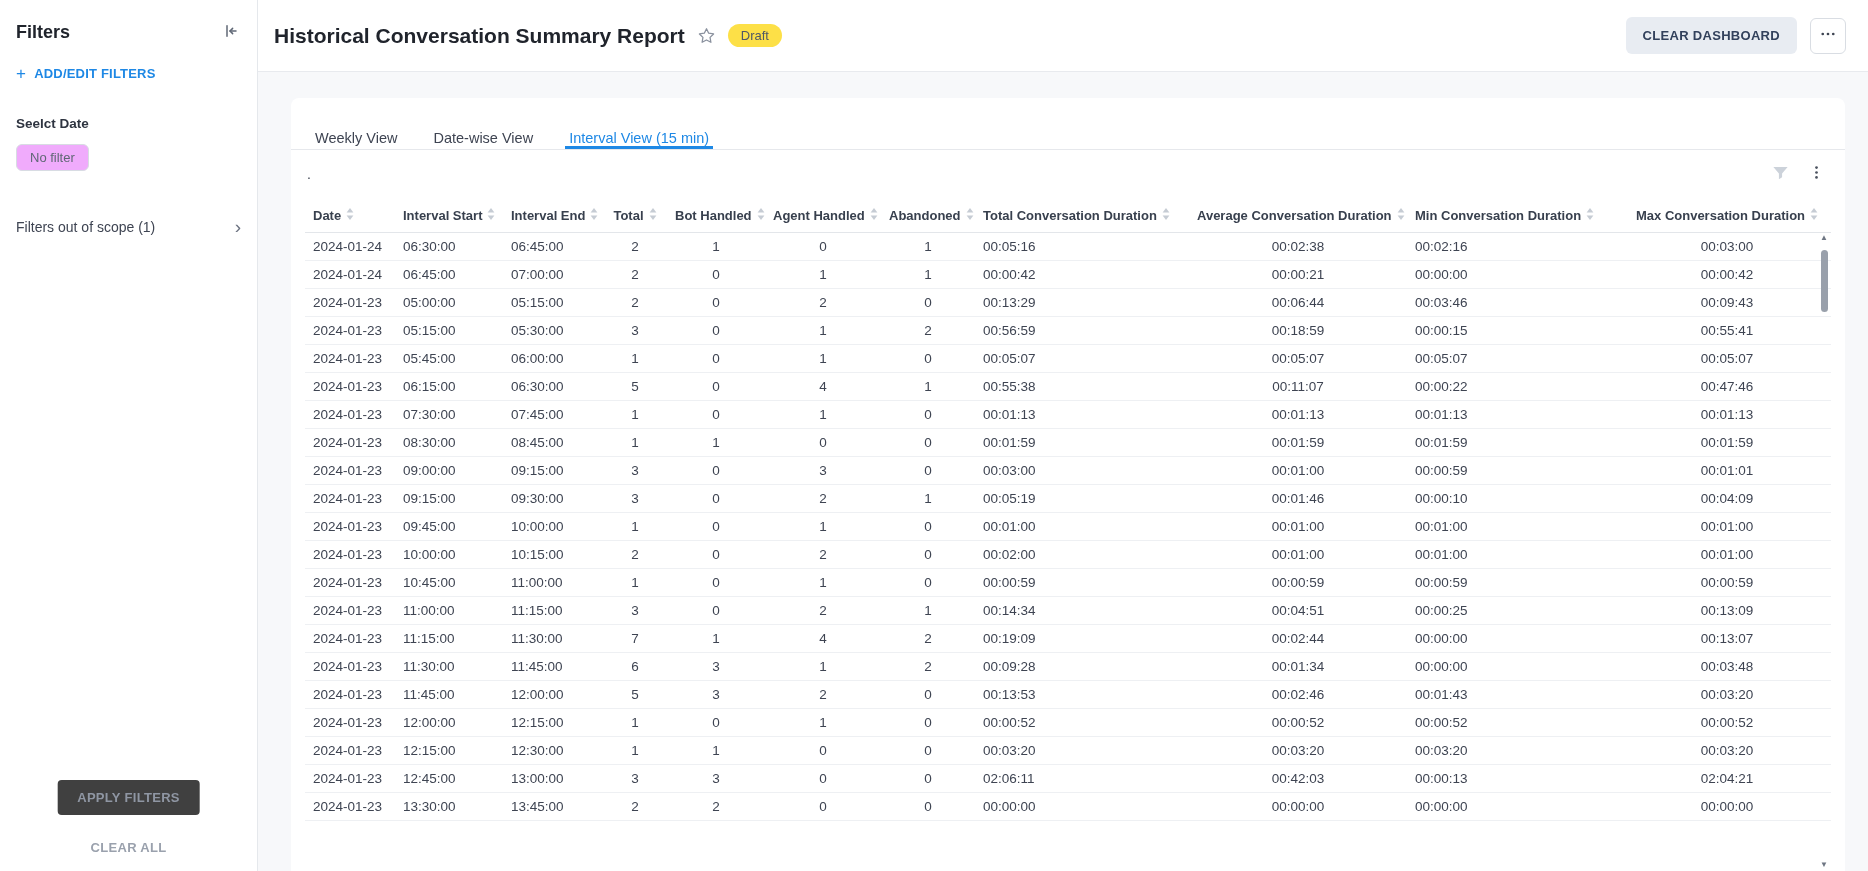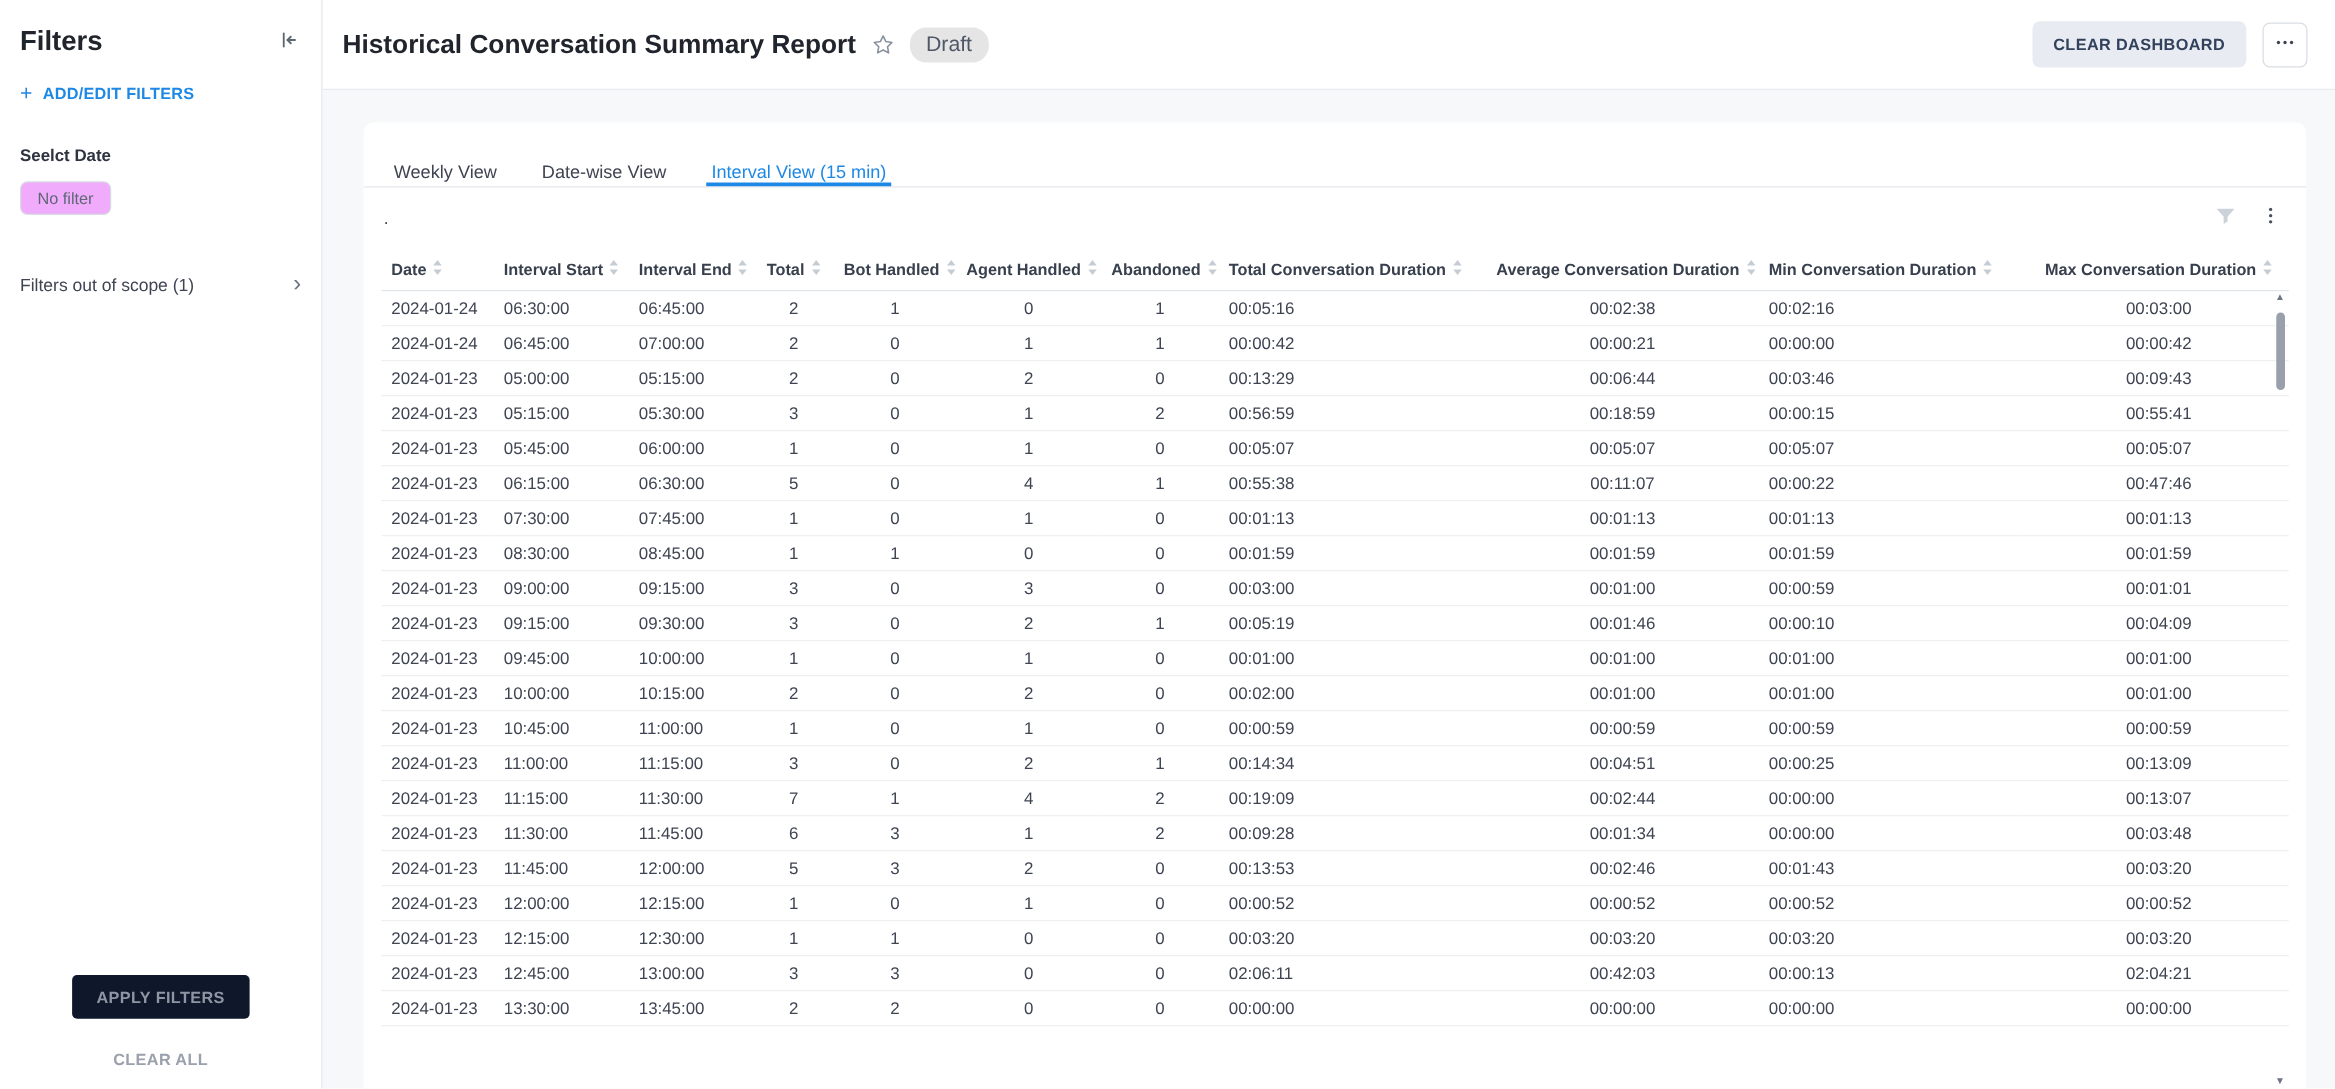--- a/index.html
+++ b/index.html
@@ -4,48 +4,48 @@
 <style>
   *{margin:0;padding:0;box-sizing:border-box}
   html,body{width:1868px;height:871px;overflow:hidden;background:#fff;
     font-family:"Liberation Sans",sans-serif;color:#3e4452}
   .app{display:flex;width:1868px;height:871px}
 
   
   .sidebar{flex:0 0 258px;width:258px;background:#fff;border-right:1px solid #e5e8ec;
     position:relative;padding:20px 16px}
   .sidebar-head{display:flex;align-items:center;justify-content:space-between}
-  .sidebar-title{font-size:22px;font-weight:700;color:#20242c}
+  .sidebar-title{font-size:18px;font-weight:700;color:#20242c}
   .collapse-btn{background:none;border:none;cursor:pointer;display:flex;align-items:center;padding:2px}
   .add-filters{display:flex;align-items:center;gap:8px;background:none;border:none;cursor:pointer;
     color:#1e88e5;font-weight:700;font-size:13px;letter-spacing:.2px;margin-top:20px;
     font-family:"Liberation Sans",sans-serif}
   .add-filters .plus{font-size:17px;font-weight:400;line-height:1}
   .filter-label{margin-top:34px;font-size:13.5px;font-weight:700;color:#2e3440}
   .chip{display:inline-block;margin-top:13px;padding:5px 13px;border:1px solid #d8dce3;
     border-radius:6px;font-size:13px;color:#5f6775;background:#f0abfc;cursor:pointer}
   .out-of-scope{margin-top:46px;display:flex;align-items:center;justify-content:space-between;
     font-size:14px;color:#3e4452;cursor:pointer}
   .out-of-scope .chev{color:#6b7280;font-size:19px;line-height:1}
   .apply-btn{position:absolute;bottom:56px;left:50%;transform:translateX(-50%);
-    background:#0f172a;border:none;border-radius:4px;color:#8f96a3;font-weight:700;
+    background:#404040;border:none;border-radius:4px;color:#8f96a3;font-weight:700;
     font-size:13px;padding:10px 20px;letter-spacing:.3px;white-space:nowrap;cursor:default;
     font-family:"Liberation Sans",sans-serif}
   .clear-btn{position:absolute;bottom:16px;left:50%;transform:translateX(-50%);
     background:none;border:none;color:#9aa1ad;font-weight:700;font-size:13px;
     letter-spacing:.3px;cursor:pointer;font-family:"Liberation Sans",sans-serif}
 
   
   main{flex:1;min-width:0;display:flex;flex-direction:column;background:#f7f8fa}
   .topbar{height:72px;flex:0 0 72px;background:#fff;border-bottom:1px solid #e8eaee;
     display:flex;align-items:center;justify-content:space-between;padding:0 22px 0 16px}
   .title-wrap{display:flex;align-items:center;gap:13px}
   .page-title{font-size:21px;font-weight:700;color:#20242c}
   .star{display:flex;align-items:center;cursor:pointer}
-  .badge{background:#e5e5e5;color:#4f5866;font-size:17px;padding:4px 13px;border-radius:13px}
+  .badge{background:#fde047;color:#4f5866;font-size:13px;padding:4px 13px;border-radius:13px}
   .actions{display:flex;align-items:center;gap:13px}
   .edit-dash{background:#e8ecf2;border:none;border-radius:6px;padding:11px 17px;
     font-size:13px;font-weight:700;color:#32415c;letter-spacing:.3px;cursor:pointer;
     font-family:"Liberation Sans",sans-serif}
   .more-btn{width:36px;height:36px;border:1px solid #d9dde3;border-radius:6px;background:#fff;
     display:flex;align-items:center;justify-content:center;cursor:pointer}
 
   .content{flex:1;min-height:0;display:flex;flex-direction:column;padding:0 23px 0 33px}
   .desc{margin-top:38px;font-size:15px;font-weight:700;color:#2e3440}
   .card{margin-top:26px;flex:1;min-height:0;background:#fff;border-radius:8px 8px 0 0;

